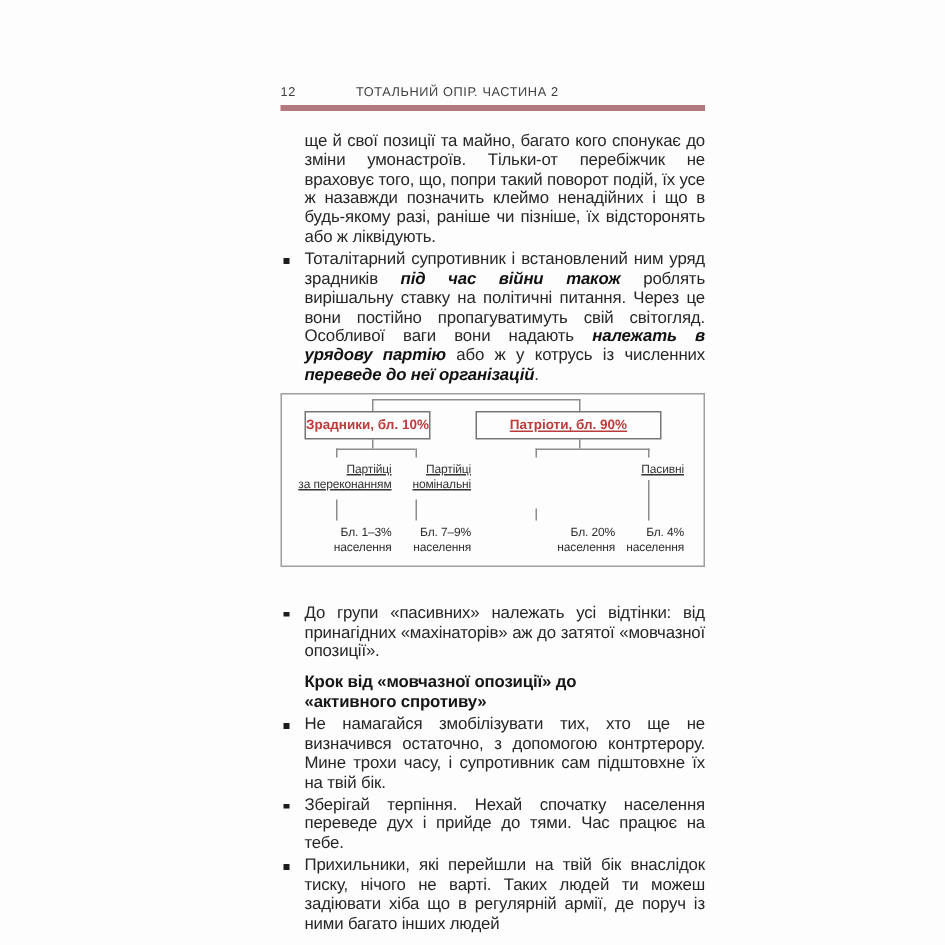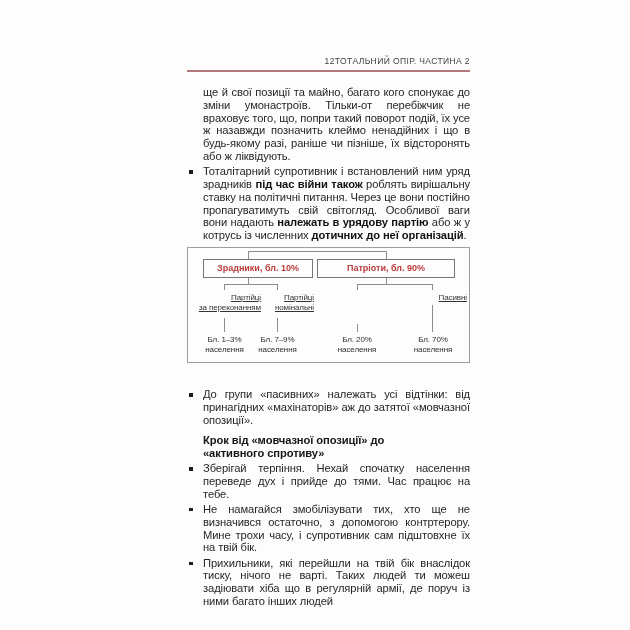--- a/index.html
+++ b/index.html
@@ -5,79 +5,79 @@
   html,body{margin:0;padding:0;}
   body{
     width:630px;height:630px;background:#fdfdfd;position:relative;overflow:hidden;
     font-family:"Liberation Sans","DejaVu Sans",sans-serif;
     -webkit-font-smoothing:antialiased;
   }
   .page-column{position:absolute;left:187px;top:0;width:283px;}
 
   
   .runhead{
-    display:flex;justify-content:flex-end;align-items:flex-end;
-    margin-top:56px;padding-bottom:4px;border-bottom:2px solid #eab308;
-    font-size:8.5px;letter-spacing:.4px;color:#3f3f3f;
+    display:flex;justify-content:flex-start;align-items:flex-end;
+    margin-top:56px;padding-bottom:4px;border-bottom:4px solid #eab308;
+    font-size:8.5px;letter-spacing:.4px;color:#3f3f3f;gap:40px;
   }
 
   
   .bodytext{font-size:11.2px;line-height:12.8px;color:#262626;letter-spacing:-0.1px;}
   .para{margin:14px 0 0 16px;text-align:justify;}
   .lead{margin:6px 0 0 16px;}
   .bullet{display:flex;margin-top:2.5px;}
   .bullet .marker{flex:0 0 16px;position:relative;}
   .bullet .marker::after{
     content:"";position:absolute;left:2px;top:5px;width:3.5px;height:3.5px;background:#1c1c1c;
   }
   .bullet .btext{flex:1;text-align:justify;}
-  .btext b{font-weight:bold;color:#111;}
+  .btext b{font-weight:bold;color:#111;font-style:italic;}
   .sect-heading{font-weight:bold;margin:8px 0 0 16px;white-space:pre-line;color:#161616;}
 
   
   .diagram{position:relative;margin-top:5px;height:114px;border:1px solid #9e9e9e;background:#fdfdfd;}
   .dline{position:absolute;background:#8c8c8c;}
   .gbox{
     position:absolute;top:11px;height:19px;border:1px solid #767676;box-sizing:border-box;
     display:flex;align-items:center;justify-content:center;
     font-weight:bold;font-size:9px;letter-spacing:0;color:#bc3b3b;background:#fdfdfd;
   }
-  .gbox.traitors{left:15px;width:110px;}
-  .gbox.patriots{left:129px;width:138px;}
+  .gbox.traitors{left:15px;width:84px;}
+  .gbox.patriots{left:129px;width:124px;text-decoration:underline;}
   .dnode{
     position:absolute;top:45px;text-align:right;white-space:pre-line;
     font-size:8px;line-height:10px;color:#333;letter-spacing:-0.1px;text-decoration:underline;
   }
   .dshare{
-    position:absolute;top:87px;text-align:center;white-space:pre-line;
+    position:absolute;top:87px;text-align:right;white-space:pre-line;
     font-size:8px;line-height:10px;color:#2e2e2e;letter-spacing:-0.1px;
   }
   .col-a{left:0;width:73px;}
   .col-b{left:53px;width:73px;}
   .col-c{left:116px;width:106px;}
-  .col-d{left:211px;width:68px;}
+  .col-d{left:200px;width:68px;}
 </style>
 </head>
 <body>
 
 <div class="page-column">
 
   <div class="runhead" style="border-bottom-color: rgb(180, 121, 126);">
     <span>12</span>
     <span>ТОТАЛЬНИЙ ОПІР. ЧАСТИНА 2</span>
   </div>
 
   <div class="bodytext">
 
     <p class="para">ще й свої позиції та майно, багато кого спонукає до зміни умонастроїв. Тільки-от перебіжчик не враховує того, що, попри такий поворот подій, їх усе ж назавжди позначить клеймо ненадійних і що в будь-якому разі, раніше чи пізніше, їх відсторонять або ж ліквідують.</p>
 
 
     <div class="bullet">
       <span class="marker"></span>
-      <div class="btext"><span>Тоталітарний супротивник і встановлений ним уряд зрадників </span><b>під час війни також</b><span> роблять вирішальну ставку на політичні питання. Через це вони постійно пропагуватимуть свій світогляд. Особливої ваги вони надають </span><b>належать в урядову партію</b><span> або ж у котрусь із численних </span><b>дотичних до неї організацій</b><span>.</span></div>
+      <div class="btext"><span>Тоталітарний супротивник і встановлений ним уряд зрадників </span><b>під час війни також</b><span> роблять вирішальну ставку на політичні питання. Через це вони постійно пропагуватимуть свій світогляд. Особливої ваги вони надають </span><b>належать в урядову партію</b><span> або ж у котрусь із численних </span><b>переведе до неї організацій</b><span>.</span></div>
     </div>
 
 
     <div class="diagram">
 
       <div class="dline" style="left:60px;top:3px;width:139px;height:1px;"></div>
       <div class="dline" style="left:60px;top:3px;width:1px;height:8px;"></div>
       <div class="dline" style="left:198px;top:3px;width:1px;height:8px;"></div>
 
       <div class="gbox traitors" style="color: rgb(188, 59, 59);">Зрадники, бл. 10%</div>
@@ -103,40 +103,40 @@
       <div class="dline" style="left:89px;top:70px;width:1px;height:14px;"></div>
       <div class="dline" style="left:169px;top:76px;width:1px;height:8px;"></div>
       <div class="dline" style="left:244px;top:57px;width:1px;height:27px;"></div>
 
       <div class="dshare col-a">Бл. 1–3%
 населення</div>
       <div class="dshare col-b">Бл. 7–9%
 населення</div>
       <div class="dshare col-c">Бл. 20%
 населення</div>
-      <div class="dshare col-d">Бл. 70%
+      <div class="dshare col-d">Бл. 4%
 населення</div>
     </div>
 
     <div class="bullet" style="margin-top:25px;">
       <span class="marker"></span>
       <div class="btext">До групи «пасивних» належать усі відтінки: від принагідних «махінаторів» аж до затятої «мовчазної опозиції».</div>
     </div>
 
     <div class="sect-heading">Крок від «мовчазної опозиції» до
 «активного спротиву»</div>
 
+    <div class="bullet">
+      <span class="marker"></span>
+      <div class="btext">Не намагайся змобілізувати тих, хто ще не визначився остаточно, з допомогою контртерору. Мине трохи часу, і супротивник сам підштовхне їх на твій бік.</div>
+    </div>
+
     <div class="bullet" style="margin-top:2px;">
       <span class="marker"></span>
       <div class="btext">Зберігай терпіння. Нехай спочатку населення переведе дух і прийде до тями. Час працює на тебе.</div>
-    </div>
-
-    <div class="bullet">
-      <span class="marker"></span>
-      <div class="btext">Не намагайся змобілізувати тих, хто ще не визначився остаточно, з допомогою контртерору. Мине трохи часу, і супротивник сам підштовхне їх на твій бік.</div>
     </div>
 
     <div class="bullet">
       <span class="marker"></span>
       <div class="btext">Прихильники, які перейшли на твій бік внаслідок тиску, нічого не варті. Таких людей ти можеш задіювати хіба що в регулярній армії, де поруч із ними багато інших людей</div>
     </div>
 
   </div>
 </div>
 

